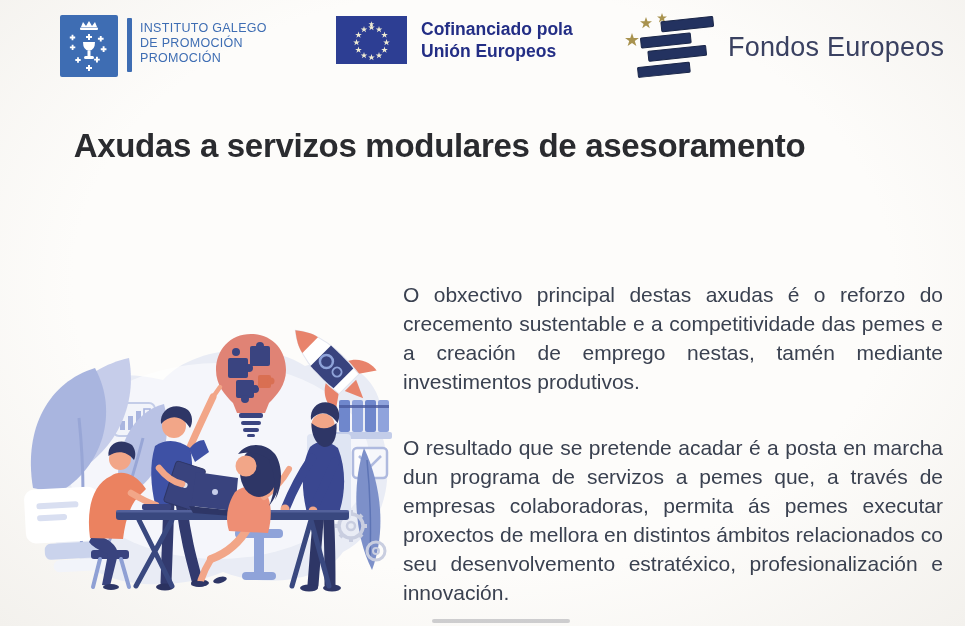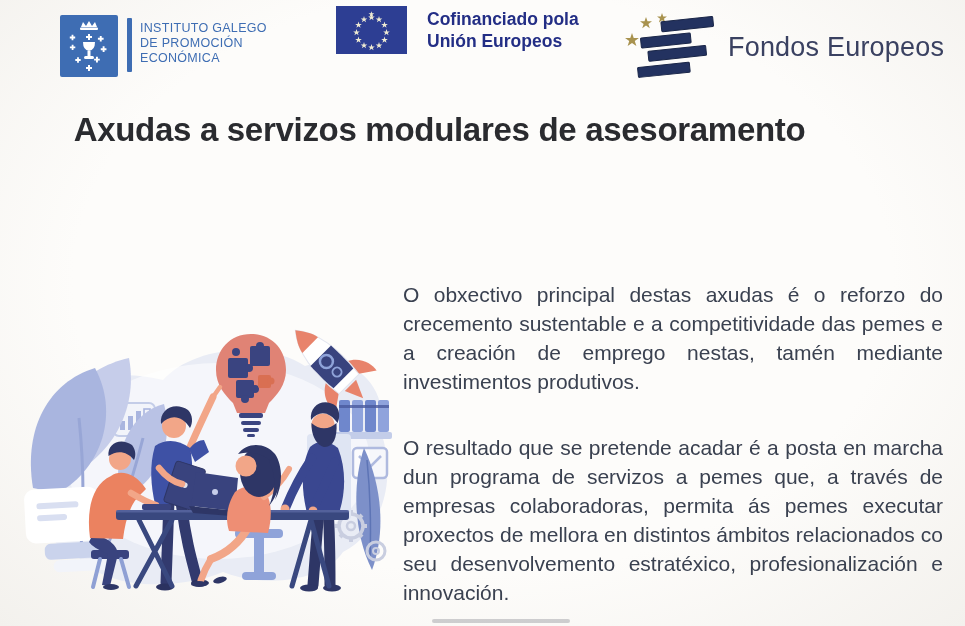--- a/index.html
+++ b/index.html
@@ -8,28 +8,28 @@
     font-family:"Liberation Sans",sans-serif;
     background:radial-gradient(ellipse at 50% 45%, #FDFCFA 60%, #F3F1ED 100%);
   }
   .abs{position:absolute;}
 
   
   .logo-row{display:flex;align-items:flex-start;}
   .igape{left:60px;top:15px;}
   .igape .sep{width:5px;height:54px;background:#3E6DB3;margin:3px 8px 0 9px;border-radius:1px;}
   .igape-text{font-size:12.5px;font-weight:400;color:#3E6DB3;line-height:15px;letter-spacing:.3px;margin-top:6px;}
-  .eu{left:336px;top:6px;gap:6px;}
+  .eu{left:336px;top:16px;}
   .eu-text{font-size:17.5px;font-weight:700;color:#232E85;line-height:22px;margin:2px 0 0 14px;}
   .fondos{left:620px;top:6px;}
   .fondos-text{font-size:27px;font-weight:400;color:#3A4161;margin:26px 0 0 6px;letter-spacing:.2px;}
 
   
   .title{
-    left:0;top:108px;width:879px;text-align:center;
+    left:0;top:124px;width:879px;text-align:center;
     font-size:33px;font-weight:700;color:#2A2B2F;line-height:43px;letter-spacing:-.3px;
   }
 
   
   .copy{left:403px;top:280px;width:540px;color:#3A4150;}
   .copy p{
     margin:0 0 37px 0;font-size:21px;line-height:29px;text-align:justify;
   }
 
   
@@ -60,21 +60,21 @@
       <path d="M47 33 h2 v2 h2 v2 h-2 v2 h-2 v-2 h-2 v-2 h2 Z" transform="translate(-2,0) scale(0.95)"></path>
       <path d="M19 47 h2 v2 h2 v2 h-2 v2 h-2 v-2 h-2 v-2 h2 Z" transform="scale(0.9)"></path>
       <path d="M40 44 h2 v2 h2 v2 h-2 v2 h-2 v-2 h-2 v-2 h2 Z" transform="translate(-2,0) scale(0.95)"></path>
       <path d="M29 50 h2 v2 h2 v2 h-2 v2 h-2 v-2 h-2 v-2 h2 Z" transform="translate(-1,0)"></path>
     </g>
   </svg>
   <div class="sep"></div>
   <div class="igape-text">
     <div>INSTITUTO GALEGO</div>
     <div>DE PROMOCIÓN</div>
-    <div>ECONÓMICA</div>
+    <div>PROMOCIÓN</div>
   </div>
 </div>
 
 <div class="abs logo-row eu">
   <svg width="71" height="48" viewBox="0 0 71 48">
     <rect x="0" y="0" width="71" height="48" fill="#2D3E93"></rect>
     <g fill="#EFEBD2">
       <g id="star">
           <path d="M35.5 7 l1.1 3.4 h3.6 l-2.9 2.1 1.1 3.4 -2.9 -2.1 -2.9 2.1 1.1 -3.4 -2.9 -2.1 h3.6 Z" transform="translate(0,-1) scale(0.62) translate(21.6,3)"></path>
         </g>

